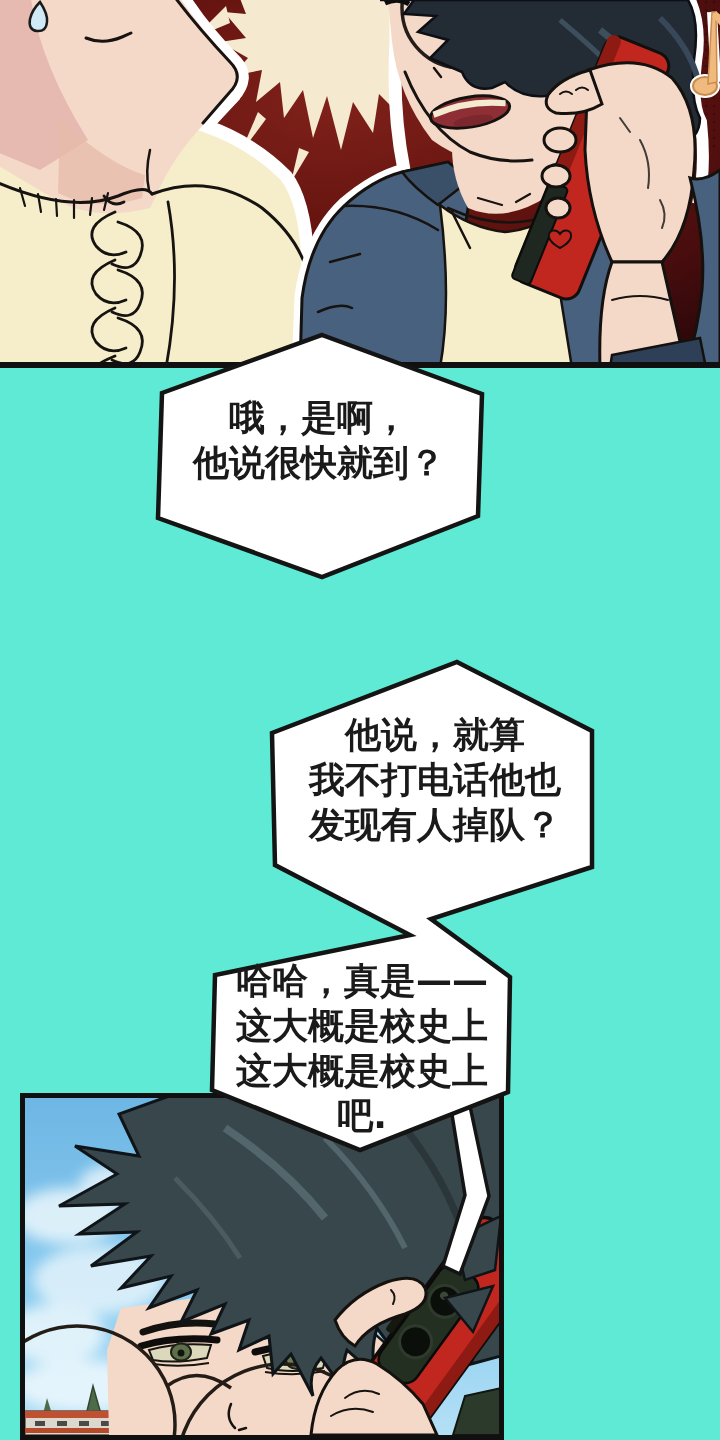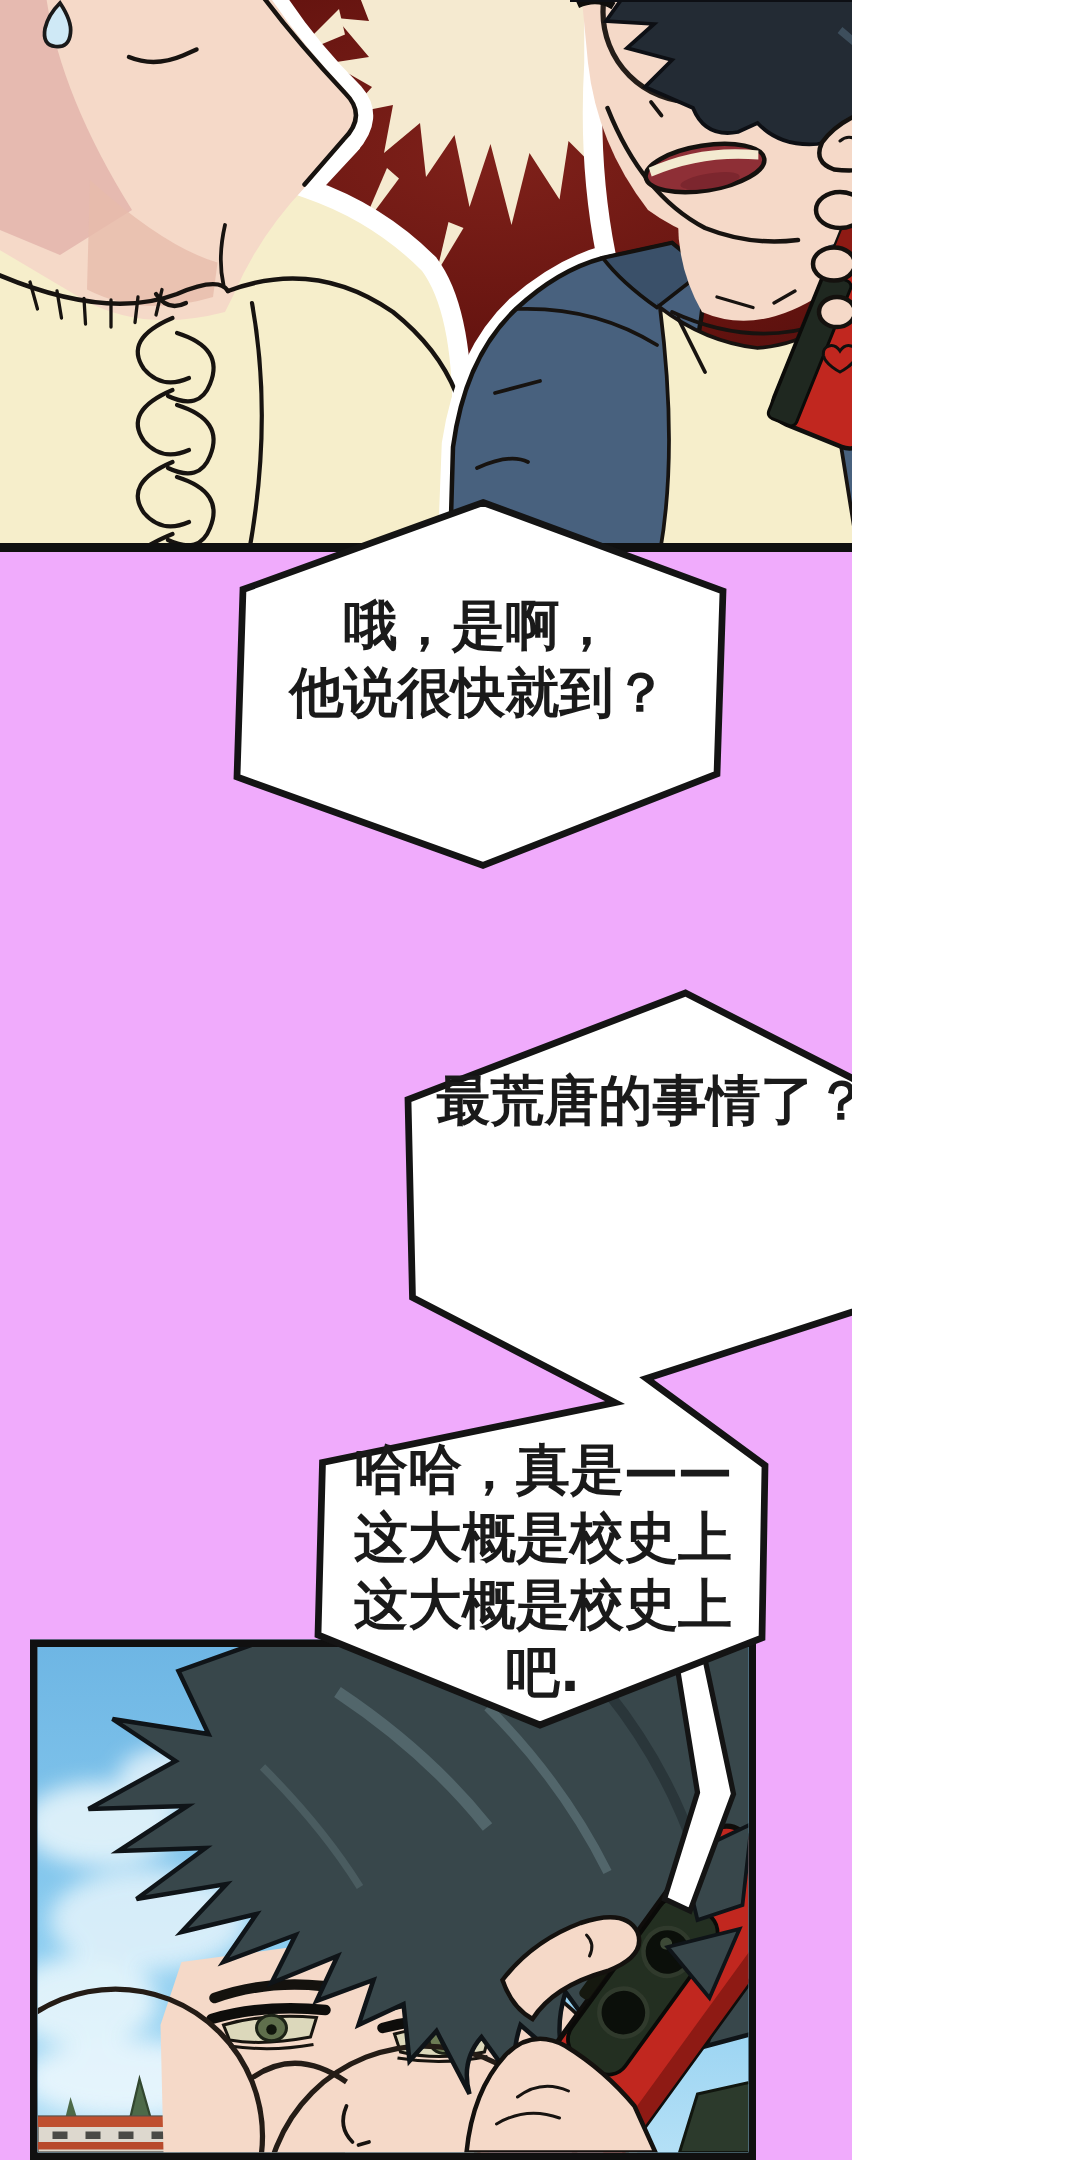--- a/index.html
+++ b/index.html
@@ -1,16 +1,16 @@
 <!DOCTYPE html>
 <html style="--skin_tone: #f5d9c8; --sweater_cream: #f6eecb; --jacket_navy: #48617e; --jacket_navy_dark: #3a5069; --phone_red: #c1271f; --hair_dark: #232b34; --hair_slate: #38474b; --panel_bg_maroon: #64130f; --sky_blue: #86c8ed; --starburst_cream: #f5ead0; --bubble_outline: #141414; --text_ink: #1a1a1a;"><head>
 <meta charset="utf-8">
 <style>
   html,body{margin:0;padding:0;background:#ffffff;}
-  .page{position:relative;width:568px;height:1440px;background:#f0abfc;overflow:hidden;
+  .page{position:relative;width:720px;height:1440px;background:#5eead4;overflow:hidden;
         font-family:"DejaVu Sans",sans-serif;}
   .abs{position:absolute;}
   svg{display:block;}
   
   .c-skin{fill:var(--skin_tone,#f5d9c8);}
   .c-sweater{fill:var(--sweater_cream,#f6eecb);}
   .c-jacket{fill:var(--jacket_navy,#48617e);}
   .c-jacket2{fill:var(--jacket_navy_dark,#3a5069);}
   .c-phone{fill:var(--phone_red,#c1271f);}
   .c-hair1{fill:var(--hair_dark,#232b34);}
@@ -284,21 +284,23 @@
   </svg>
   </div>
 
   <div class="abs z5" style="left:198px;top:652px">
     <svg width="404" height="640" viewBox="0 0 404 640">
       <polygon points="251,444 269,440 291,544 262,622 245,614 267,543" fill="#ffffff" stroke="#141414" stroke-width="3.5"></polygon>
       <path class="bubble-shape" d="M259,10 L394,79 L394,215 L233,267 L312,325 L310,440 L162,498 L14,438 L17,323 L212,283 L77,213 L74,81 Z"></path>
     </svg>
   </div>
   <div class="bubble-text" style="left:282px;top:712px;width:306px">
-    <span>最荒唐的事情了？</span>
+    <span>他说，就算</span>
+    <span>我不打电话他也</span>
+    <span>发现有人掉队？</span>
   </div>
   <div class="bubble-text" style="left:212px;top:958px;width:300px">
     <span>哈哈，真是——</span>
     <span>这大概是校史上</span>
     <span>这大概是校史上</span>
     <span>吧.</span>
   </div>
 
 </div>
 

